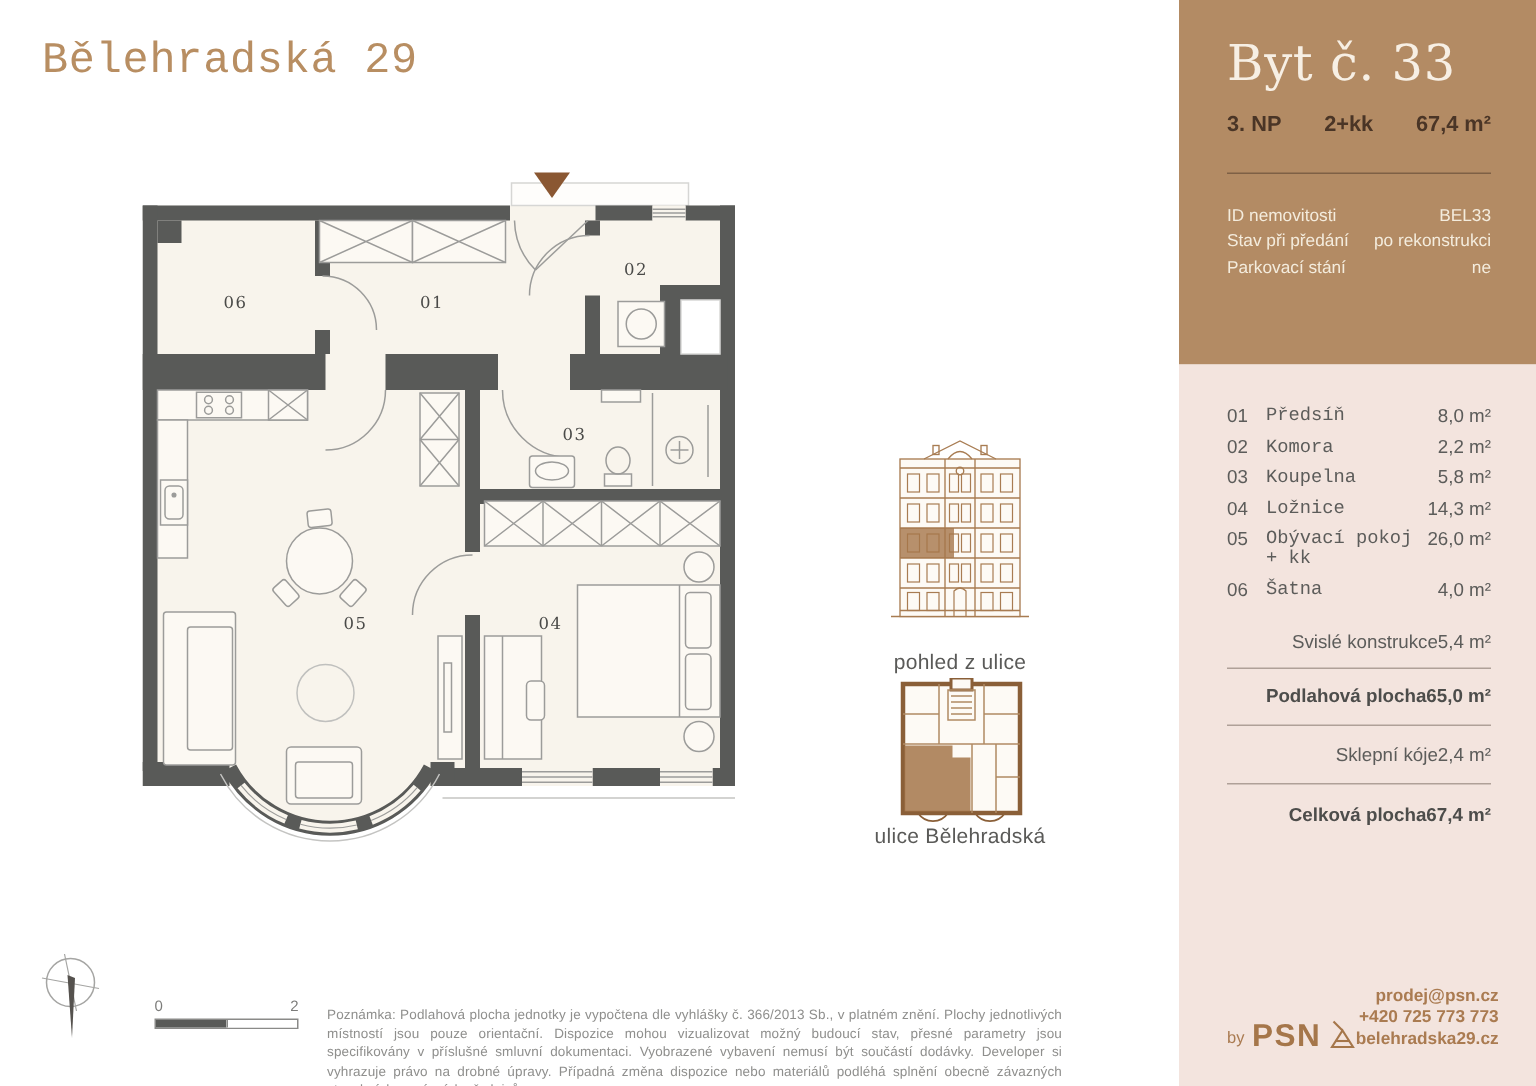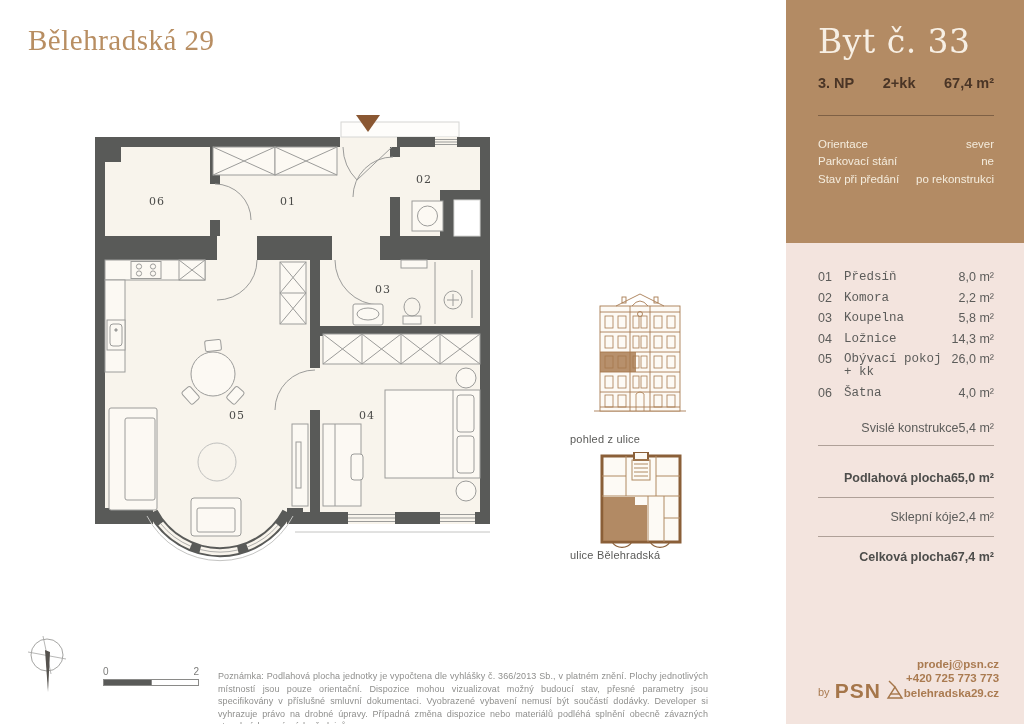--- a/index.html
+++ b/index.html
@@ -1,26 +1,26 @@
 <!DOCTYPE html>
 <html><head>
 <meta charset="utf-8">
 <style>
   html,body{margin:0;padding:0;background:#ffffff;}
   body{width:1024px;height:724px;position:relative;overflow:hidden;
        font-family:"Liberation Sans",sans-serif;-webkit-font-smoothing:antialiased;}
   .abs{position:absolute;}
 
   
-  #logo{left:28px;top:24px;font-family:Liberation Serif, serif;font-size:29px;
+  #logo{left:28px;top:24px;font-family:Liberation Mono, monospace;font-size:29px;
         color:#b88e62;letter-spacing:.5px;font-weight:500;}
   #plan-svg{left:95px;top:112px;}
   #elevation-svg{left:592px;top:290px;}
   #siteplan-svg{left:592px;top:452px;}
-  .drawing-caption{width:140px;text-align:left;font-size:11px;color:#5a5a58;letter-spacing:.2px;}
+  .drawing-caption{width:140px;text-align:center;font-size:14px;color:#5a5a58;letter-spacing:.2px;}
   #elev-caption{left:570px;top:433px;}
   #site-caption{left:570px;top:549px;}
   #compass{left:26px;top:634px;}
   #scalebar{left:103px;top:666px;width:96px;}
   #scalebar .nums{display:flex;justify-content:space-between;font-size:10px;color:#7c7c7a;}
   #scalebar .bar{margin-top:2px;height:5px;display:flex;border:1px solid #8a8a88;}
   #scalebar .dark{width:50%;background:#595a58;}
   #scalebar .light{width:50%;background:#ffffff;border-left:1px solid #8a8a88;}
   #note{left:218px;top:670px;width:490px;font-size:9px;line-height:12.6px;
         color:#8f8f8d;text-align:justify;letter-spacing:.1px;}
@@ -314,31 +314,31 @@
 <div id="sidebar" class="abs">
   <div id="sb-top">
     <div id="sb-title">Byt č. 33</div>
     <div id="sb-subrow">
       <span>3. NP</span>
       <span>2+kk</span>
       <span>67,4 m²</span>
     </div>
     <div id="sb-info">
       <div class="info-row">
-        <span>Orientace</span>
-        <span>sever</span>
+        <span>ID nemovitosti</span>
+        <span>BEL33</span>
+      </div>
+      <div class="info-row">
+        <span>Stav při předání</span>
+        <span>po rekonstrukci</span>
       </div>
       <div class="info-row">
         <span>Parkovací stání</span>
         <span>ne</span>
       </div>
-      <div class="info-row">
-        <span>Stav při předání</span>
-        <span>po rekonstrukci</span>
-      </div>
     </div>
   </div>
 
   <div id="sb-bottom">
     <div class="room-row">
       <span class="room-num">01</span>
       <span class="room-name">Předsíň</span>
       <span class="room-area">8,0 m²</span>
     </div>
     <div class="room-row">
@@ -365,21 +365,21 @@
       <span class="room-num">06</span>
       <span class="room-name">Šatna</span>
       <span class="room-area">4,0 m²</span>
     </div>
 
     <div class="sum-row" style="margin-top:22px;">
       <span>Svislé konstrukce</span>
       <span>5,4 m²</span>
     </div>
     <hr class="sb-hr" style="margin-top:10px;">
-    <div class="sum-row bold" style="margin-top:26px;">
+    <div class="sum-row bold" style="margin-top:12px;">
       <span>Podlahová plocha</span>
       <span>65,0 m²</span>
     </div>
     <hr class="sb-hr" style="margin-top:12px;">
     <div class="sum-row" style="margin-top:13px;">
       <span>Sklepní kóje</span>
       <span>2,4 m²</span>
     </div>
     <hr class="sb-hr" style="margin-top:12px;">
     <div class="sum-row bold" style="margin-top:14px;">

